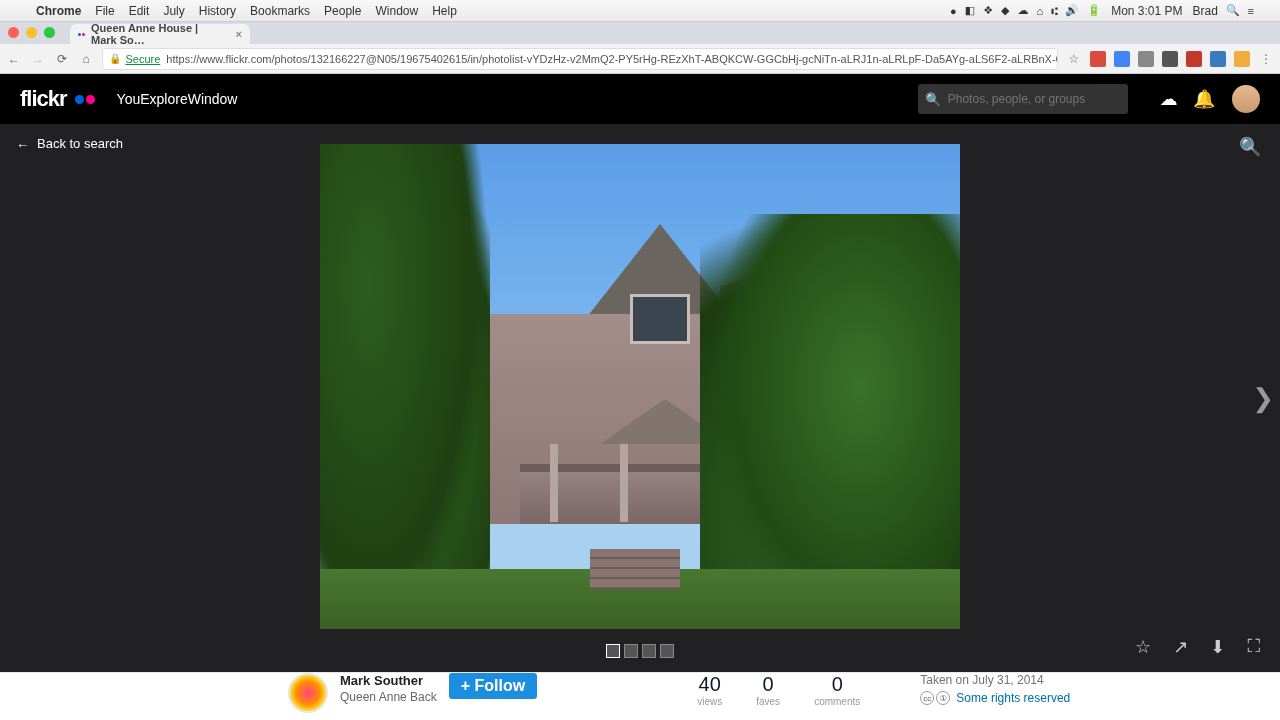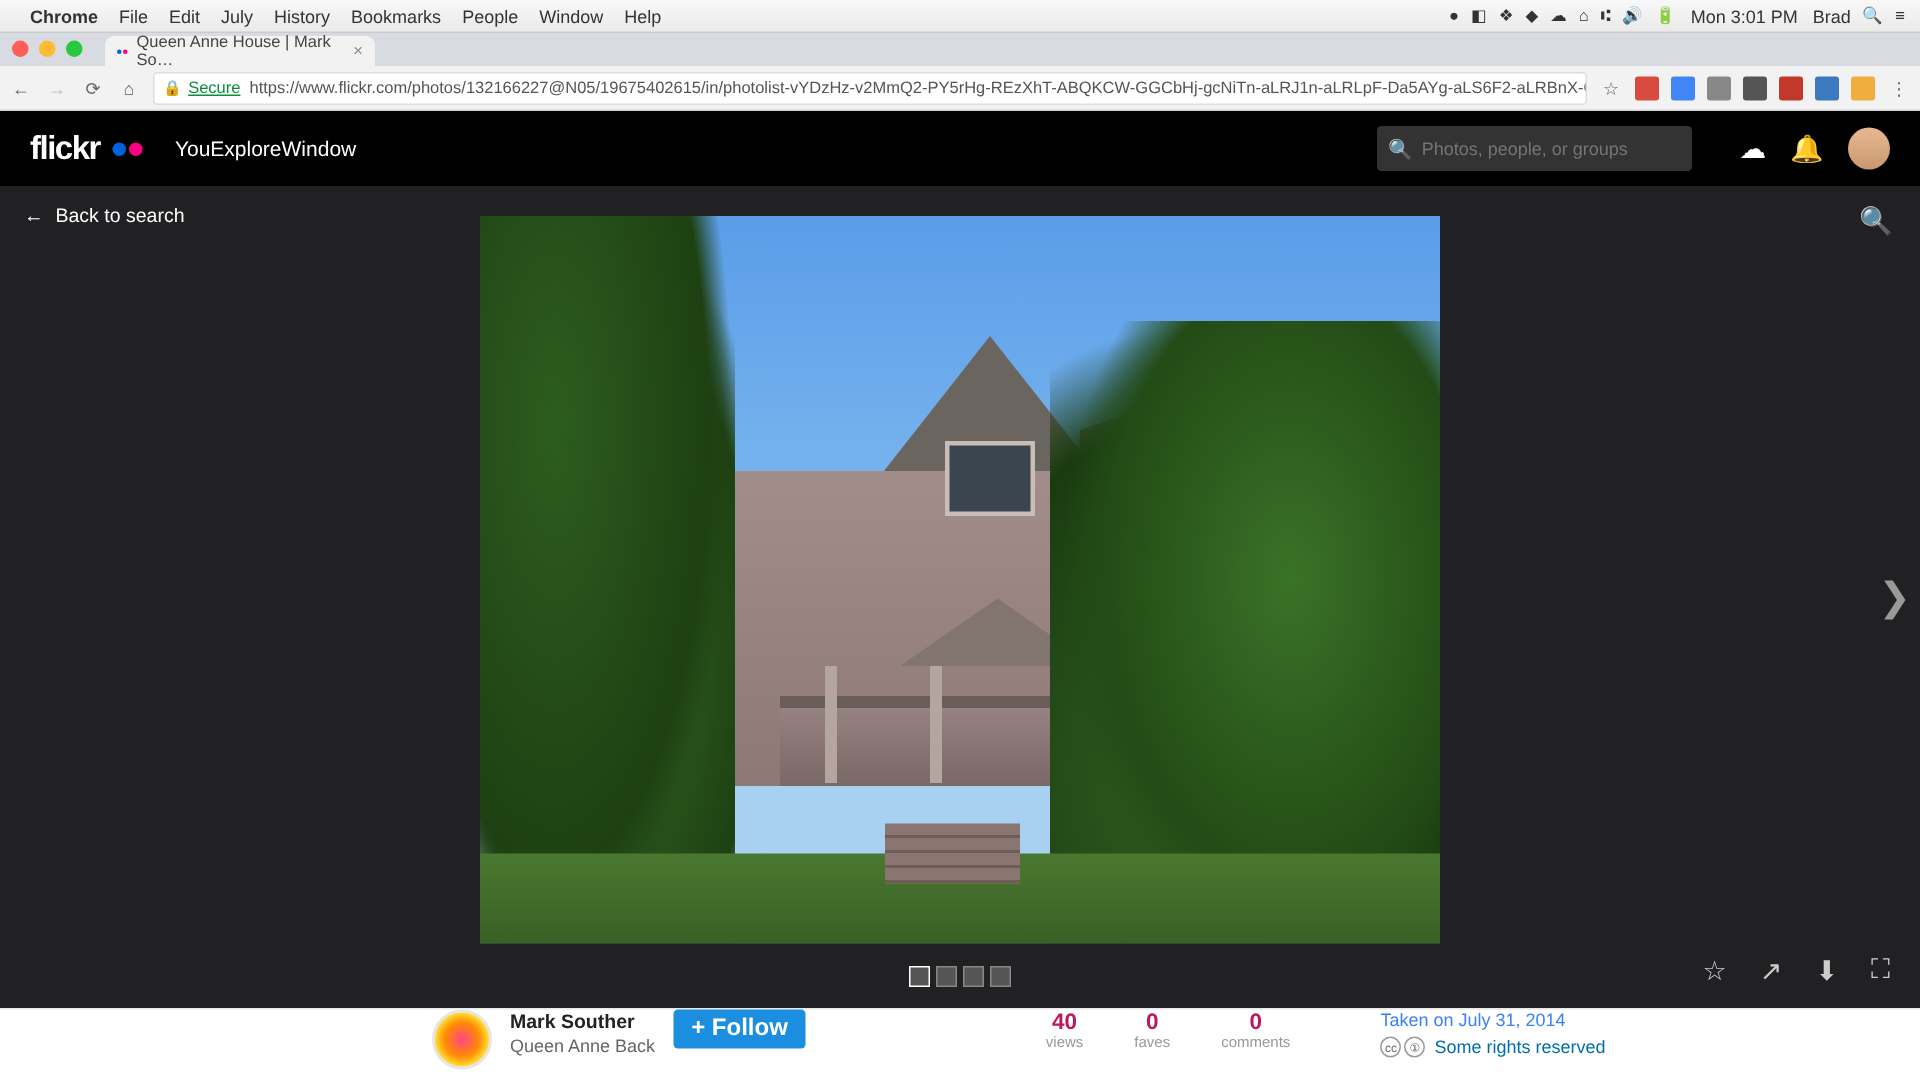--- a/index.html
+++ b/index.html
@@ -1,28 +1,28 @@
 <!DOCTYPE html>
 <html><head>
 <meta charset="utf-8">
 <style>
 * { margin: 0; padding: 0; box-sizing: border-box; font-family: -apple-system, BlinkMacSystemFont, "Helvetica Neue", Arial, sans-serif; }
 body { width: 1280px; height: 720px; overflow: hidden; background: #f3f3f3; }
 
 
-.mac-menubar { height: 22px; background: linear-gradient(#f8f8f8,#eaeaea); display: flex; align-items: center; padding: 0 10px; font-size: 12px; color: #333; border-bottom: 1px solid #ccc; }
+.mac-menubar { height: 22px; background: linear-gradient(#f8f8f8,#eaeaea); display: flex; align-items: center; padding: 0 26px; font-size: 12px; color: #333; border-bottom: 1px solid #ccc; }
 .mac-menubar .apple-icon { font-size: 14px; margin-right: 10px; }
 .mac-menubar .menu-item { margin-right: 14px; }
 .mac-menubar .spacer { flex: 1; }
 .mac-menubar .status-icon { margin-left: 8px; font-size: 11px; }
 .mac-menubar .clock { margin-left: 10px; }
 .mac-menubar .user { margin-left: 10px; }
 
 
-.chrome-tabs { height: 22px; background: #d8dce2; display: flex; align-items: flex-end; padding-left: 70px; position: relative; }
+.chrome-tabs { height: 22px; background: #d8dce2; display: flex; align-items: flex-end; padding-left: 70px; position: relative; font-weight: bold; }
 .chrome-tabs .traffic { position: absolute; left: 8px; top: 5px; display: flex; gap: 7px; }
 .chrome-tabs .tl { width: 11px; height: 11px; border-radius: 50%; }
 .chrome-tabs .red { background: #ff5f57; }
 .chrome-tabs .yellow { background: #febc2e; }
 .chrome-tabs .green { background: #28c840; }
 .chrome-tabs .tab { background: #f2f2f2; border-radius: 6px 6px 0 0; height: 20px; display: flex; align-items: center; padding: 0 8px; font-size: 11px; color: #444; max-width: 180px; }
 .chrome-tabs .tab .favicon { display: inline-flex; gap: 1px; margin-right: 6px; }
 .chrome-tabs .tab .dot { width: 3px; height: 3px; border-radius: 50%; }
 .chrome-tabs .tab .close { margin-left: 10px; color: #888; }
 
@@ -75,24 +75,24 @@
 .action-bar { position: absolute; right: 20px; bottom: 14px; display: flex; gap: 22px; color: #ccc; font-size: 18px; }
 
 
 .info-bar { height: 53px; background: #fff; display: flex; align-items: flex-start; padding: 0 24px 0 288px; font-size: 13px; border-top: 1px solid #e8e8e8; }
 .info-bar .u-avatar { width: 40px; height: 40px; border-radius: 50%; background: radial-gradient(circle at 50% 50%, #ff4488 0%, #ff8c00 45%, #ffdd33 70%, #8844dd 100%); margin-right: 12px; border: 2px solid #e5e5e5; }
 .info-bar .u-text { display: flex; flex-direction: column; gap: 2px; }
 .info-bar .u-name { font-weight: 600; color: #222; }
 .info-bar .u-title { color: #666; font-size: 12px; }
 .info-bar .follow-btn { background: #1c8ee0; color: #fff; border: none; border-radius: 3px; padding: 4px 12px; font-size: 16px; font-weight: 600; margin-left: 12px; }
 .info-bar .stats { display: flex; gap: 34px; margin-left: 160px; text-align: center; }
-.info-bar .stat .num { font-size: 15px; color: #be185d; font-weight: 700; }
+.info-bar .stat .num { font-size: 20px; color: #0f172a; font-weight: 400; }
 .info-bar .stat .lbl { font-size: 10px; color: #999; }
 .info-bar .meta { margin-left: 60px; display: flex; flex-direction: column; gap: 4px; font-size: 12px; }
-.info-bar .meta .date { color: #3b82f6; }
+.info-bar .meta .date { color: #737373; }
 .info-bar .meta .rights { color: #006dac; display: flex; align-items: center; gap: 6px; }
 .info-bar .meta .cc { display: inline-flex; gap: 2px; }
 .info-bar .meta .cc span { width: 14px; height: 14px; border: 1px solid #999; border-radius: 50%; font-size: 8px; display: inline-flex; align-items: center; justify-content: center; color: #666; }
 </style>
 </head>
 <body>
 
 <div class="mac-menubar">
   <span class="apple-icon"></span>
   <span class="menu-item" style="font-weight:600">Chrome</span>

